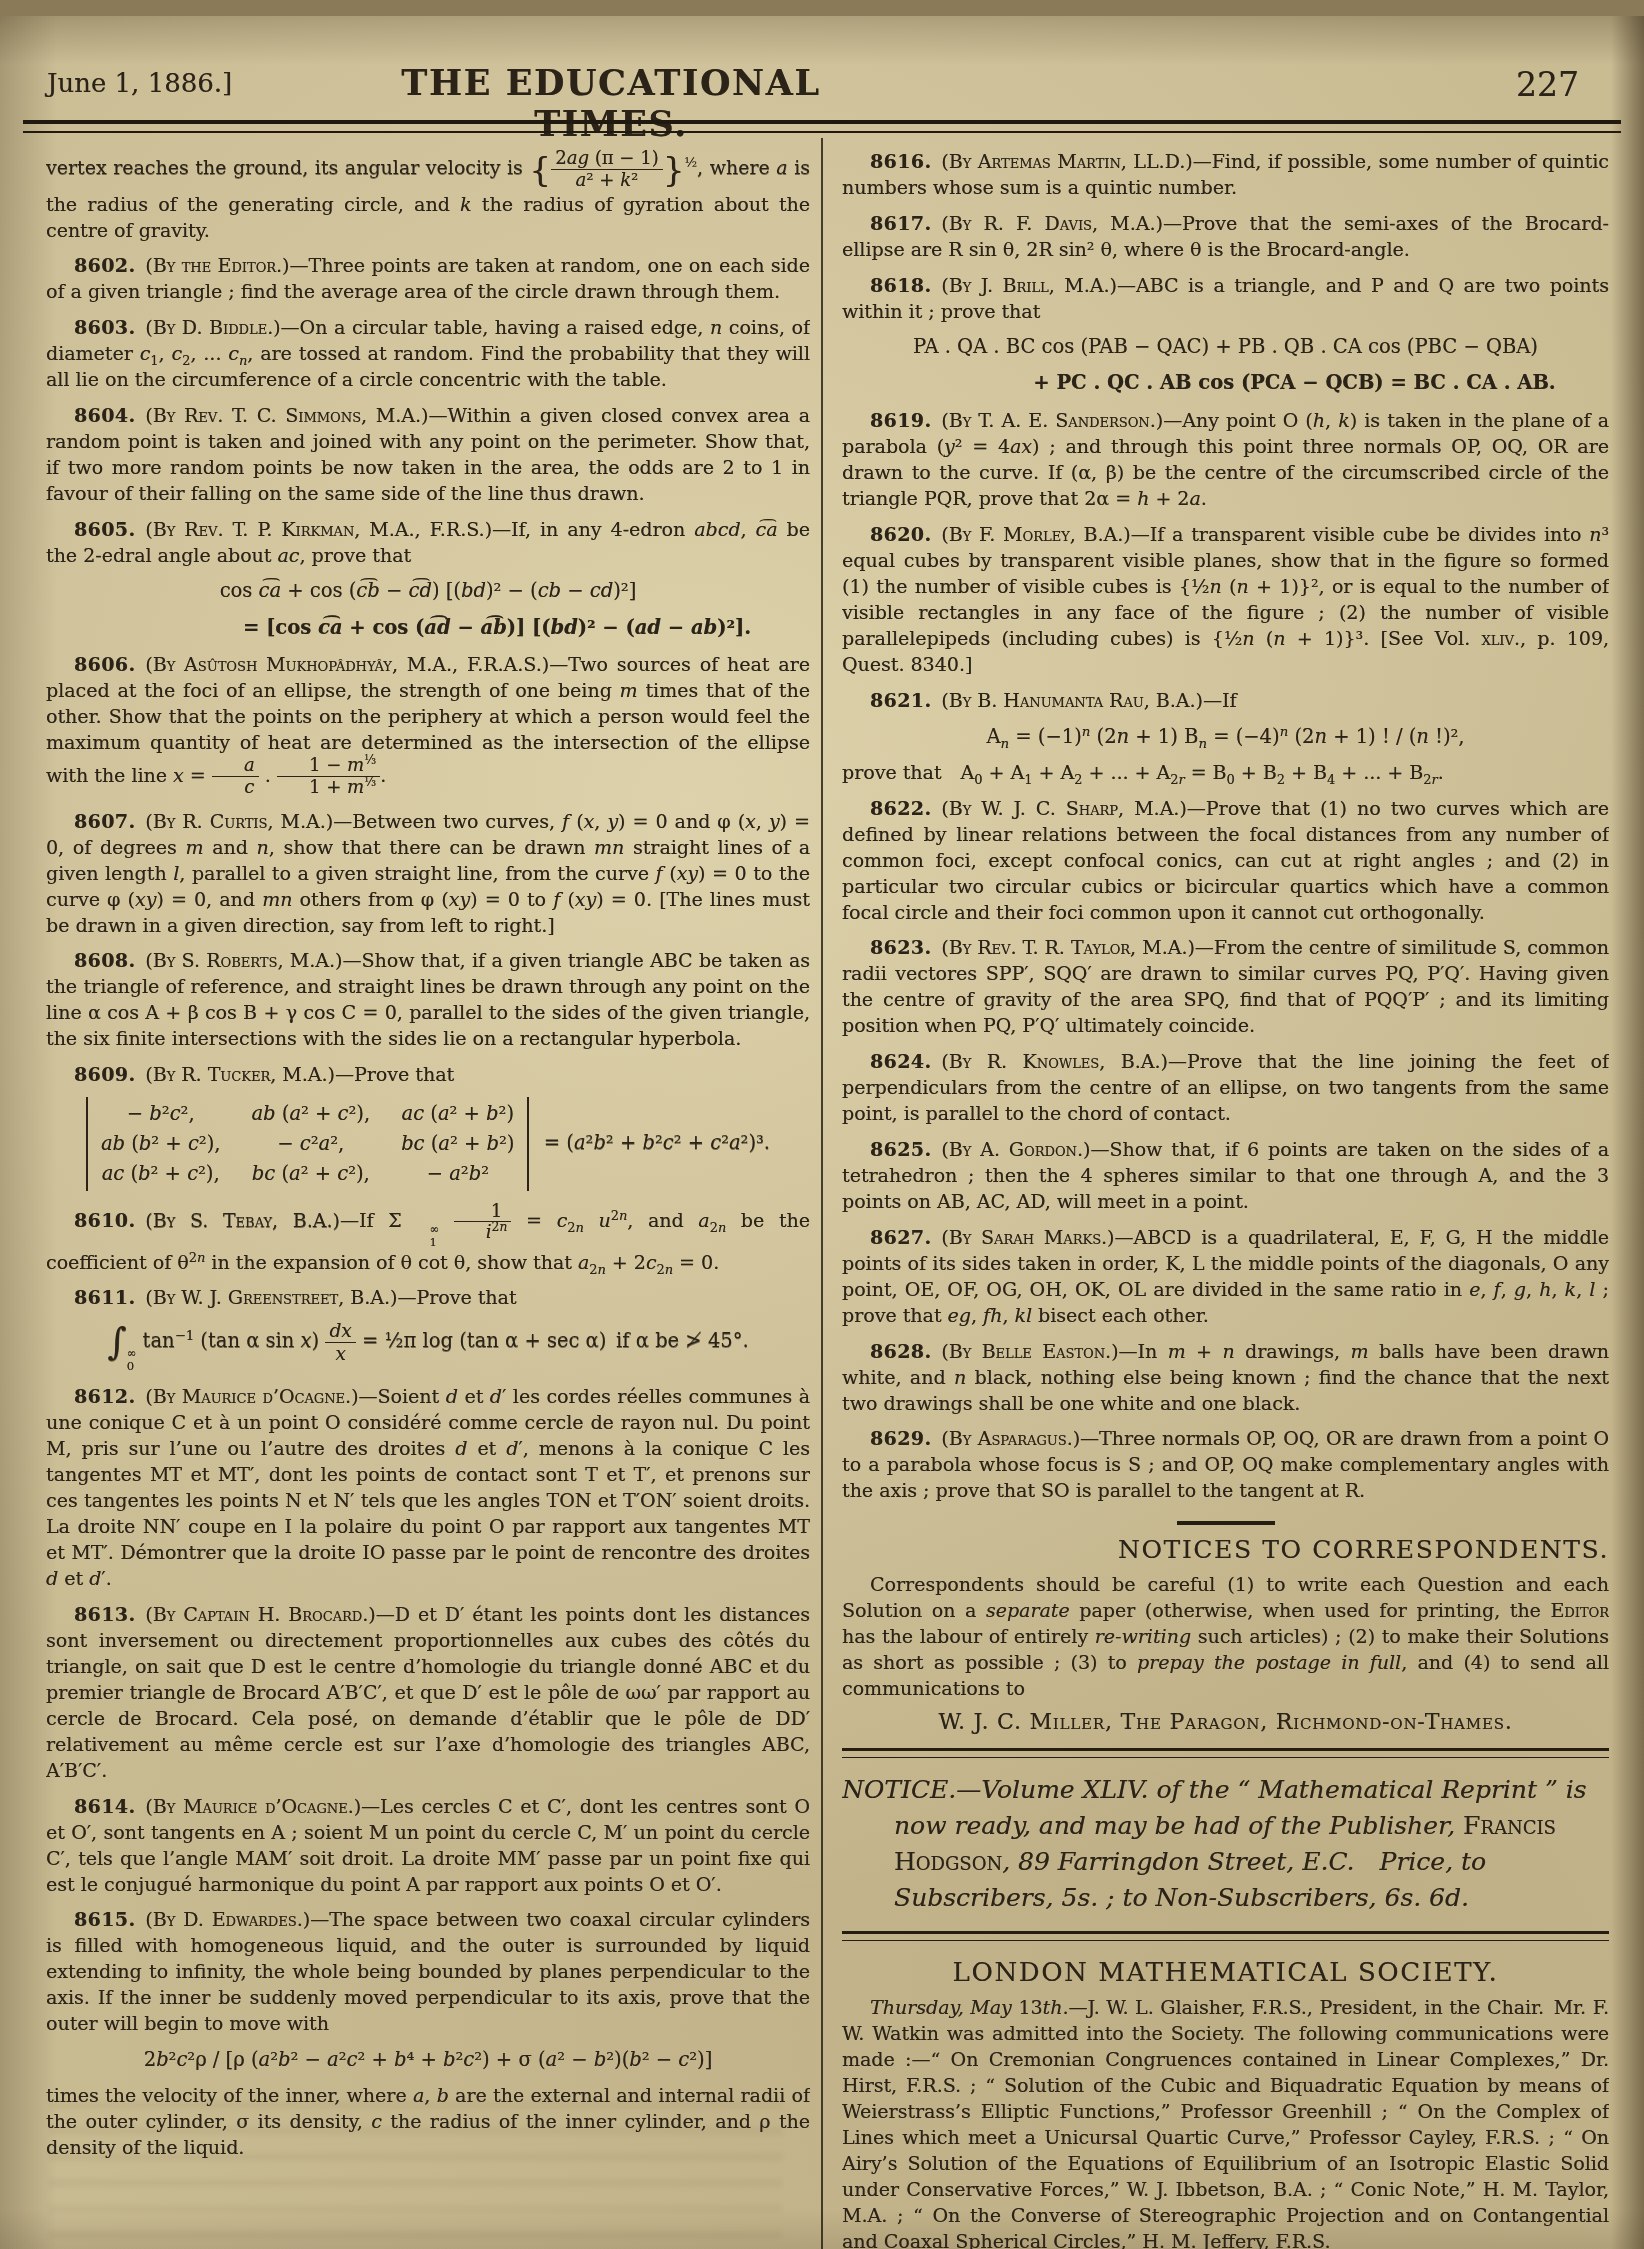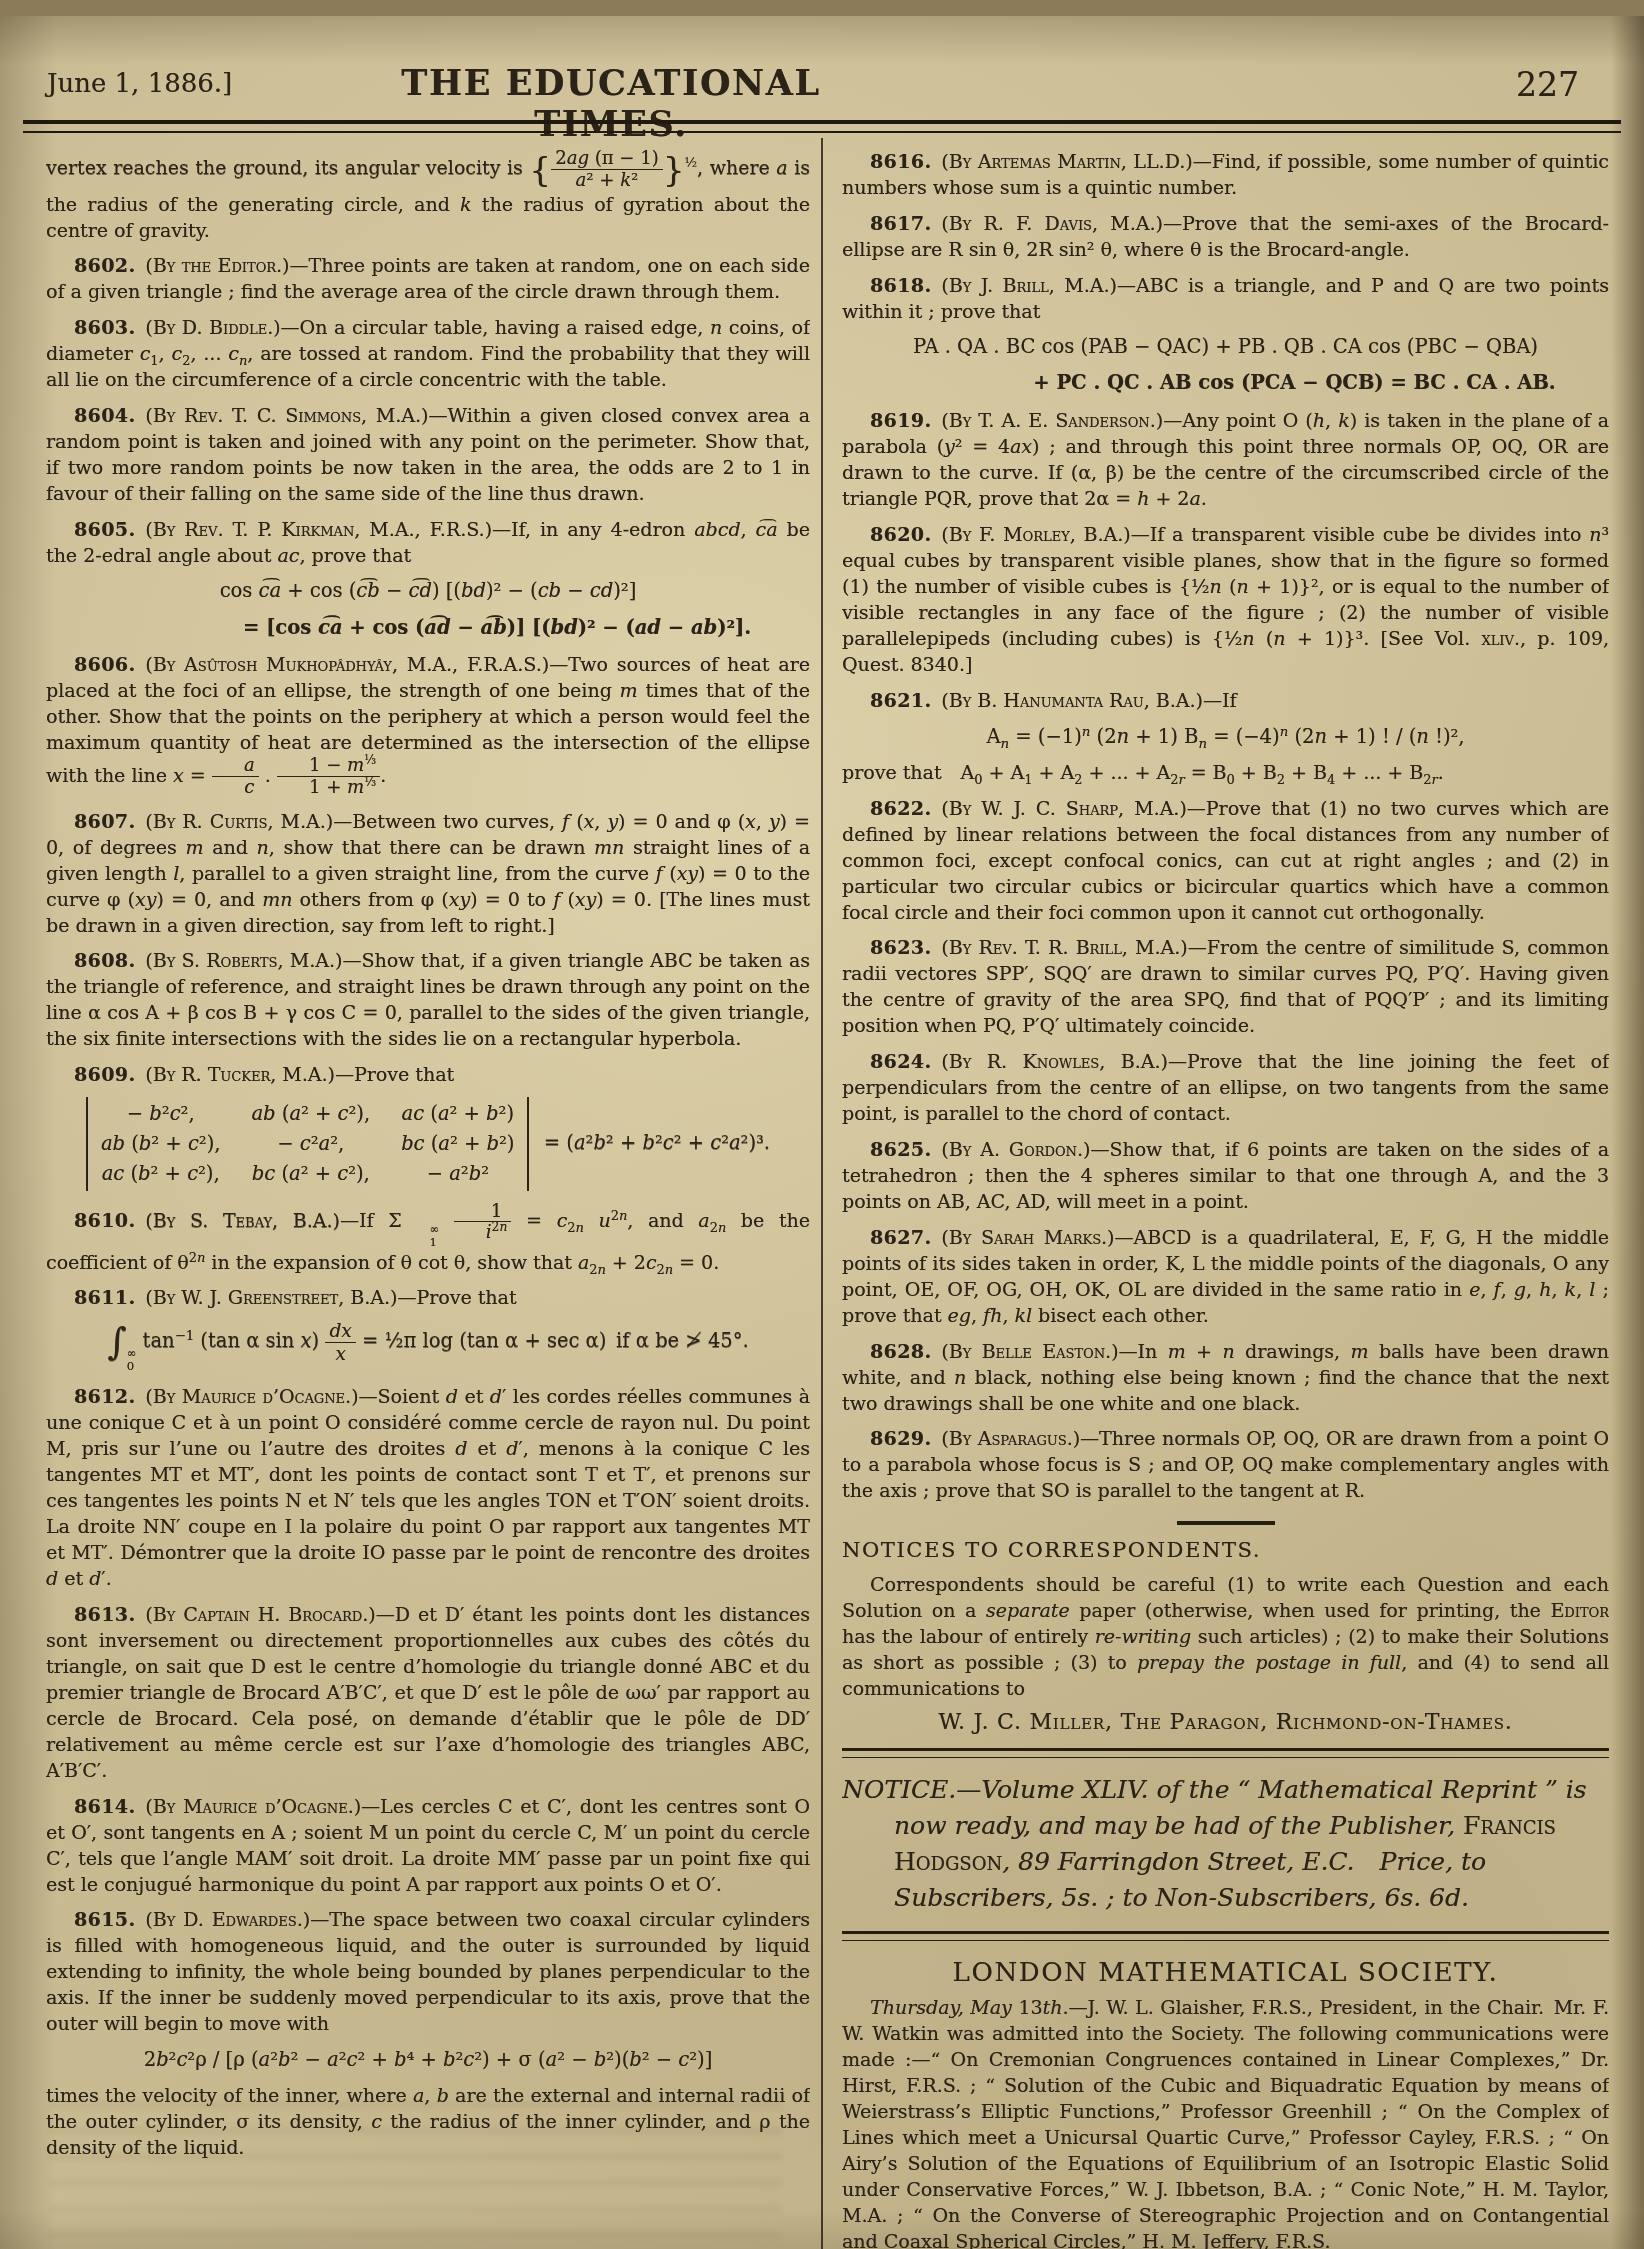--- a/index.html
+++ b/index.html
@@ -40,21 +40,21 @@
   .fr .n{border-bottom:1.6px solid currentColor;padding:0 4.1px;}
   .fr .d{padding:0 4.1px;}
   sup,sub{font-size:.68em;line-height:0;}
   .lb{font-size:1.8em;font-weight:300;vertical-align:middle;line-height:1;}
   .lim{display:inline-flex;flex-direction:column;align-items:flex-start;font-size:.6em;line-height:1.12;vertical-align:-.55em;}
   .lim.tall{vertical-align:-.8em;}
   .intg{font-size:1.9em;vertical-align:middle;line-height:1;}
   .det{display:inline-flex;align-items:center;vertical-align:middle;}
   .dg{display:inline-grid;grid-template-columns:repeat(3,auto);column-gap:31px;row-gap:1.6px;border-left:2.4px solid currentColor;border-right:2.4px solid currentColor;padding:3.3px 13px;text-align:center;margin-right:8.1px;}
   .srule{width:98px;border-top:4.1px solid #241d12;margin:18px auto 11.4px;}
-  .sechead{text-align:left;letter-spacing:1.6px;font-size:21px;margin:11.4px 0 8.1px;text-indent:0;}
+  .sechead{text-align:right;letter-spacing:1.6px;font-size:25px;margin:11.4px 0 8.1px;text-indent:0;}
   .indent1{text-indent:28px;}
   .addr{text-align:center;font-variant:small-caps;letter-spacing:0.8px;font-size:22px;margin:8.1px 0 13px;text-indent:0;}
   .mdrule{border-top:3.3px solid #241d12;border-bottom:1.6px solid #241d12;height:5.7px;margin:13px 0;}
   .noticeblk{font-style:italic;font-size:25px;line-height:36px;padding-left:52px;text-indent:-52px;margin:14.7px 0;text-align:left;}
   .scn{font-variant:small-caps;font-style:normal;}
   .lmshead{text-align:center;letter-spacing:1.6px;font-size:26px;margin:18px 0 9.8px;text-indent:0;}
   .ghost1{position:absolute;left:49px;top:2076px;width:733px;height:147px;background:repeating-linear-gradient(0deg, rgba(92,76,46,.12) 0 8.1px, rgba(92,76,46,0) 8.1px 26px);filter:blur(2.4px);opacity:.5;}
 </style>
 </head>
 <body>
@@ -151,21 +151,21 @@
     <p class="prob"><span class="pnum">8619.</span><span class="pby">(By T. A. E. Sanderson.)</span><span class="pbody">—Any point O (<i>h</i>, <i>k</i>) is taken in the plane of a parabola (<i>y</i>² = 4<i>ax</i>) ; and through this point three normals OP, OQ, OR are drawn to the curve. If (α, β) be the centre of the circumscribed circle of the triangle PQR, prove that 2α = <i>h</i> + 2<i>a</i>.</span></p>
 
     <p class="prob"><span class="pnum">8620.</span><span class="pby">(By F. Morley, B.A.)</span><span class="pbody">—If a transparent visible cube be divides into <i>n</i>³ equal cubes by transparent visible planes, show that in the figure so formed (1) the number of visible cubes is {½<i>n</i> (<i>n</i> + 1)}², or is equal to the number of visible rectangles in any face of the figure ; (2) the number of visible parallelepipeds (including cubes) is {½<i>n</i> (<i>n</i> + 1)}³. [See Vol. <span class="sc">xliv</span>., p. 109, Quest. 8340.]</span></p>
 
     <p class="prob"><span class="pnum">8621.</span><span class="pby">(By B. Hanumanta Rau, B.A.)</span><span class="pbody">—If</span></p>
     <div class="fline">A<sub><i>n</i></sub> = (−1)<sup><i>n</i></sup> (2<i>n</i> + 1) B<sub><i>n</i></sub> = (−4)<sup><i>n</i></sup> (2<i>n</i> + 1) ! / (<i>n</i> !)²,</div>
     <p class="cont">prove that A<sub>0</sub> + A<sub>1</sub> + A<sub>2</sub> + ... + A<sub>2<i>r</i></sub> = B<sub>0</sub> + B<sub>2</sub> + B<sub>4</sub> + ... + B<sub>2<i>r</i></sub>.</p>
 
     <p class="prob"><span class="pnum">8622.</span><span class="pby">(By W. J. C. Sharp, M.A.)</span><span class="pbody">—Prove that (1) no two curves which are defined by linear relations between the focal distances from any number of common foci, except confocal conics, can cut at right angles ; and (2) in particular two circular cubics or bicircular quartics which have a common focal circle and their foci common upon it cannot cut orthogonally.</span></p>
 
-    <p class="prob"><span class="pnum">8623.</span><span class="pby">(By Rev. T. R. Brill, M.A.)</span><span class="pbody">—From the centre of similitude S, common radii vectores SPP′, SQQ′ are drawn to similar curves PQ, P′Q′. Having given the centre of gravity of the area SPQ, find that of PQQ′P′ ; and its limiting position when PQ, P′Q′ ultimately coincide.</span></p>
+    <p class="prob"><span class="pnum">8623.</span><span class="pby">(By Rev. T. R. Taylor, M.A.)</span><span class="pbody">—From the centre of similitude S, common radii vectores SPP′, SQQ′ are drawn to similar curves PQ, P′Q′. Having given the centre of gravity of the area SPQ, find that of PQQ′P′ ; and its limiting position when PQ, P′Q′ ultimately coincide.</span></p>
 
     <p class="prob"><span class="pnum">8624.</span><span class="pby">(By R. Knowles, B.A.)</span><span class="pbody">—Prove that the line joining the feet of perpendiculars from the centre of an ellipse, on two tangents from the same point, is parallel to the chord of contact.</span></p>
 
     <p class="prob"><span class="pnum">8625.</span><span class="pby">(By A. Gordon.)</span><span class="pbody">—Show that, if 6 points are taken on the sides of a tetrahedron ; then the 4 spheres similar to that one through A, and the 3 points on AB, AC, AD, will meet in a point.</span></p>
 
 
     <p class="prob"><span class="pnum">8627.</span><span class="pby">(By Sarah Marks.)</span><span class="pbody">—ABCD is a quadrilateral, E, F, G, H the middle points of its sides taken in order, K, L the middle points of the diagonals, O any point, OE, OF, OG, OH, OK, OL are divided in the same ratio in <i>e</i>, <i>f</i>, <i>g</i>, <i>h</i>, <i>k</i>, <i>l</i> ; prove that <i>eg</i>, <i>fh</i>, <i>kl</i> bisect each other.</span></p>
 
     <p class="prob"><span class="pnum">8628.</span><span class="pby">(By Belle Easton.)</span><span class="pbody">—In <i>m</i> + <i>n</i> drawings, <i>m</i> balls have been drawn white, and <i>n</i> black, nothing else being known ; find the chance that the next two drawings shall be one white and one black.</span></p>
 

